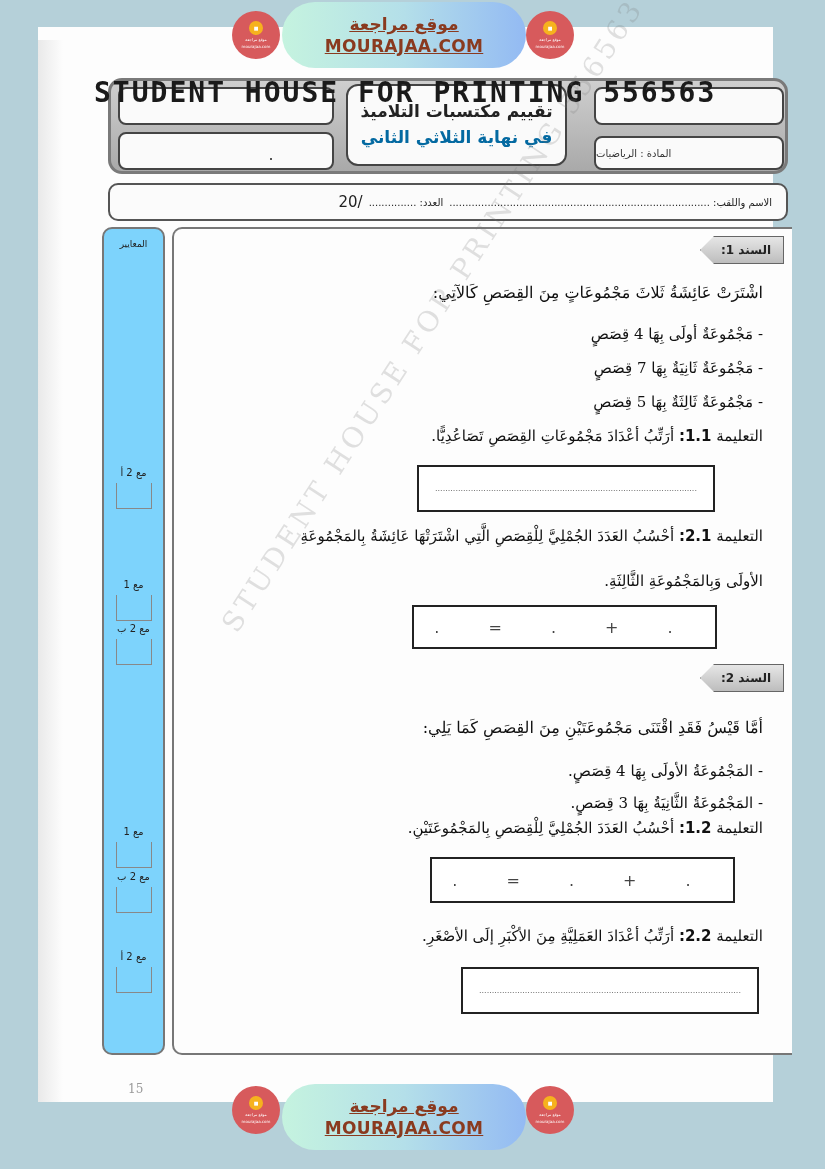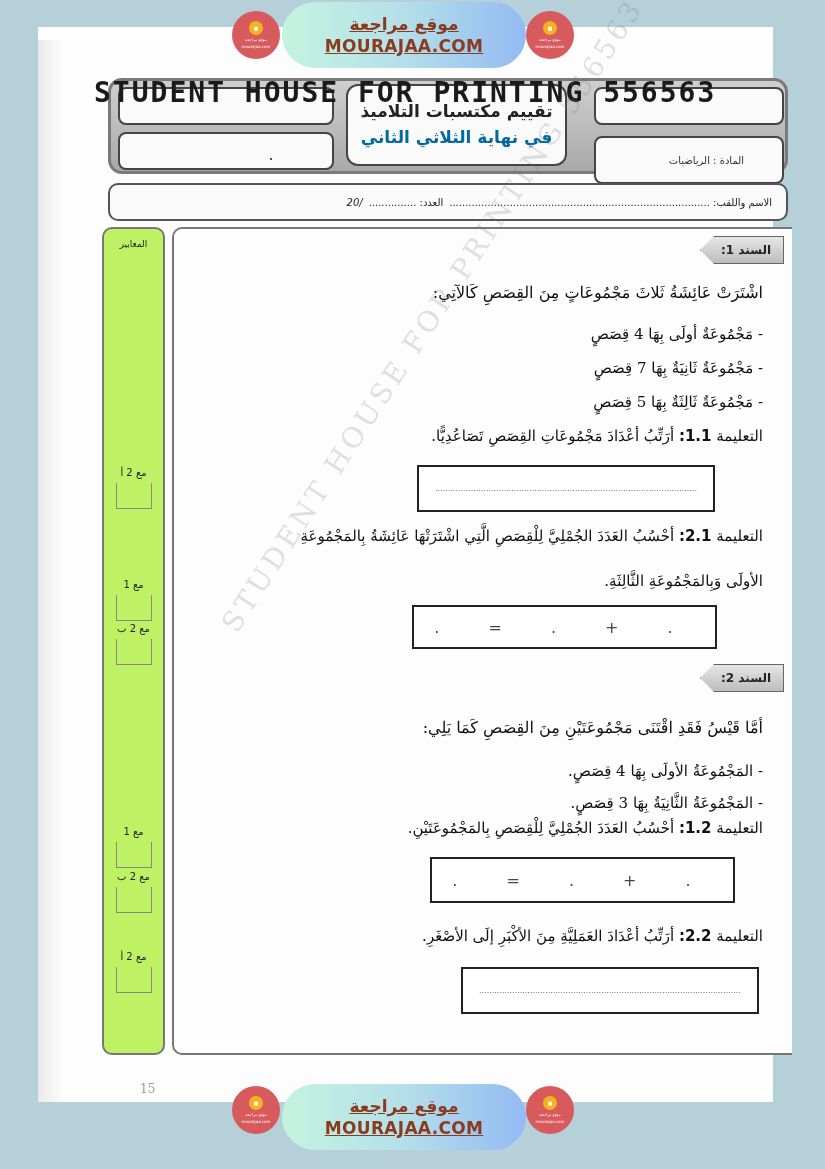--- a/index.html
+++ b/index.html
@@ -74,36 +74,36 @@
   .hbox {
     position: absolute; background: #fafafa; border: 2px solid #444; border-radius: 8px;
   }
   .hbox.l1 { left: 118px; top: 87px; width: 216px; height: 38px; }
   .hbox.l2 { left: 118px; top: 132px; width: 216px; height: 38px; }
   .hbox.c { left: 346px; top: 84px; width: 221px; height: 82px; border-radius: 12px;
     display: flex; flex-direction: column; align-items: center; justify-content: center; direction: rtl; }
   .hbox.c .t1 { font-size: 17px; font-weight: bold; color: #222; line-height: 24px; }
   .hbox.c .t2 { font-size: 17px; font-weight: bold; color: #0369a1; line-height: 28px; }
   .hbox.r1 { left: 594px; top: 87px; width: 190px; height: 38px; }
-  .hbox.r2 { left: 594px; top: 136px; width: 190px; height: 48px;
-    display: flex; align-items: center; padding-right: 38px; direction: rtl; }
+  .hbox.r2 { left: 594px; top: 136px; width: 190px; height: 34px;
+    display: flex; align-items: center; justify-content: flex-end; padding-right: 38px; direction: rtl; }
   .hbox.r2 span { font-size: 10px; color: #333; }
   .hbox.l2 .dot { position: absolute; left: 150px; top: 24px; width: 2px; height: 2px; background: #555; }
 
   .name-row {
     position: absolute; left: 108px; top: 183px; width: 680px; height: 38px;
     border: 2px solid #555; border-radius: 10px; background: #fbfbfb;
     display: flex; align-items: center; direction: rtl; padding-right: 14px; gap: 6px;
     font-size: 10px; color: #222; white-space: nowrap; overflow: hidden;
   }
 
   
   .crit {
     position: absolute; left: 102px; top: 227px; width: 63px; height: 828px;
-    border: 2px solid #777; border-radius: 10px; background: #bef264;
+    border: 2px solid #777; border-radius: 10px; background: #7dd3fc;
   }
   .crit-title { position: absolute; top: 10px; left: 0; width: 100%; text-align: center; font-size: 9px; direction: rtl; color: #222; }
   .crit-label { position: absolute; left: 0; width: 100%; text-align: center; font-size: 10px; direction: rtl; color: #222; }
   .crit-box { position: absolute; left: 12px; width: 36px; height: 26px; border: 1.5px solid #888; border-top: none; }
 
   
   .main {
     position: absolute; left: 172px; top: 227px; width: 620px; height: 828px;
     border: 2px solid #777; border-radius: 10px 0 0 10px; background: #fdfdfd; border-right: none;
   }
@@ -120,21 +120,21 @@
   .p-task { font-size: 15px; }
   .p-task b { font-family: "DejaVu Sans", sans-serif; font-weight: bold; }
   .ans-box {
     position: absolute; border: 2px solid #222; background: #fff;
     display: flex; align-items: center; justify-content: center;
     font-size: 13px; color: #444; letter-spacing: 1px; white-space: nowrap; overflow: hidden;
   }
   .ans-box.dots { font-size: 8px; color: #666; letter-spacing: 0; }
   .eq { letter-spacing: 22px; font-size: 16px; }
 
-  .pagenum { position: absolute; left: 140px; top: 1082px; font-size: 12px; color: #999; font-family: "DejaVu Serif", serif; }
+  .pagenum { position: absolute; left: 128px; top: 1082px; font-size: 12px; color: #999; font-family: "DejaVu Serif", serif; }
 </style>
 </head>
 <body>
 
 <div class="banner top">
   <div class="logo-circle left">
     <div class="badge">■</div>
     <div class="tiny">موقع مراجعة</div>
     <div class="tiny">mourajaa.com</div>
   </div>
@@ -164,21 +164,21 @@
 <div class="hbox r1"></div>
 <div class="hbox r2">
   <span>المادة : الرياضيات</span>
 </div>
 
 <div class="wm-top">STUDENT HOUSE FOR PRINTING 556563</div>
 
 <div class="name-row">
   <span>الاسم واللقب: ..................................................................................</span>
   <span>العدد: ...............</span>
-  <span style="font-size:10px;font-style:italic;">/20</span>
+  <span style="font-size:15px;">/20</span>
 </div>
 
 <div class="crit">
   <div class="crit-title">المعايير</div>
 
   <div class="crit-label" style="top:238px;">مع 2 أ</div>
   <div class="crit-box" style="top:254px;"></div>
 
   <div class="crit-label" style="top:350px;">مع 1</div>
   <div class="crit-box" style="top:366px;"></div>

